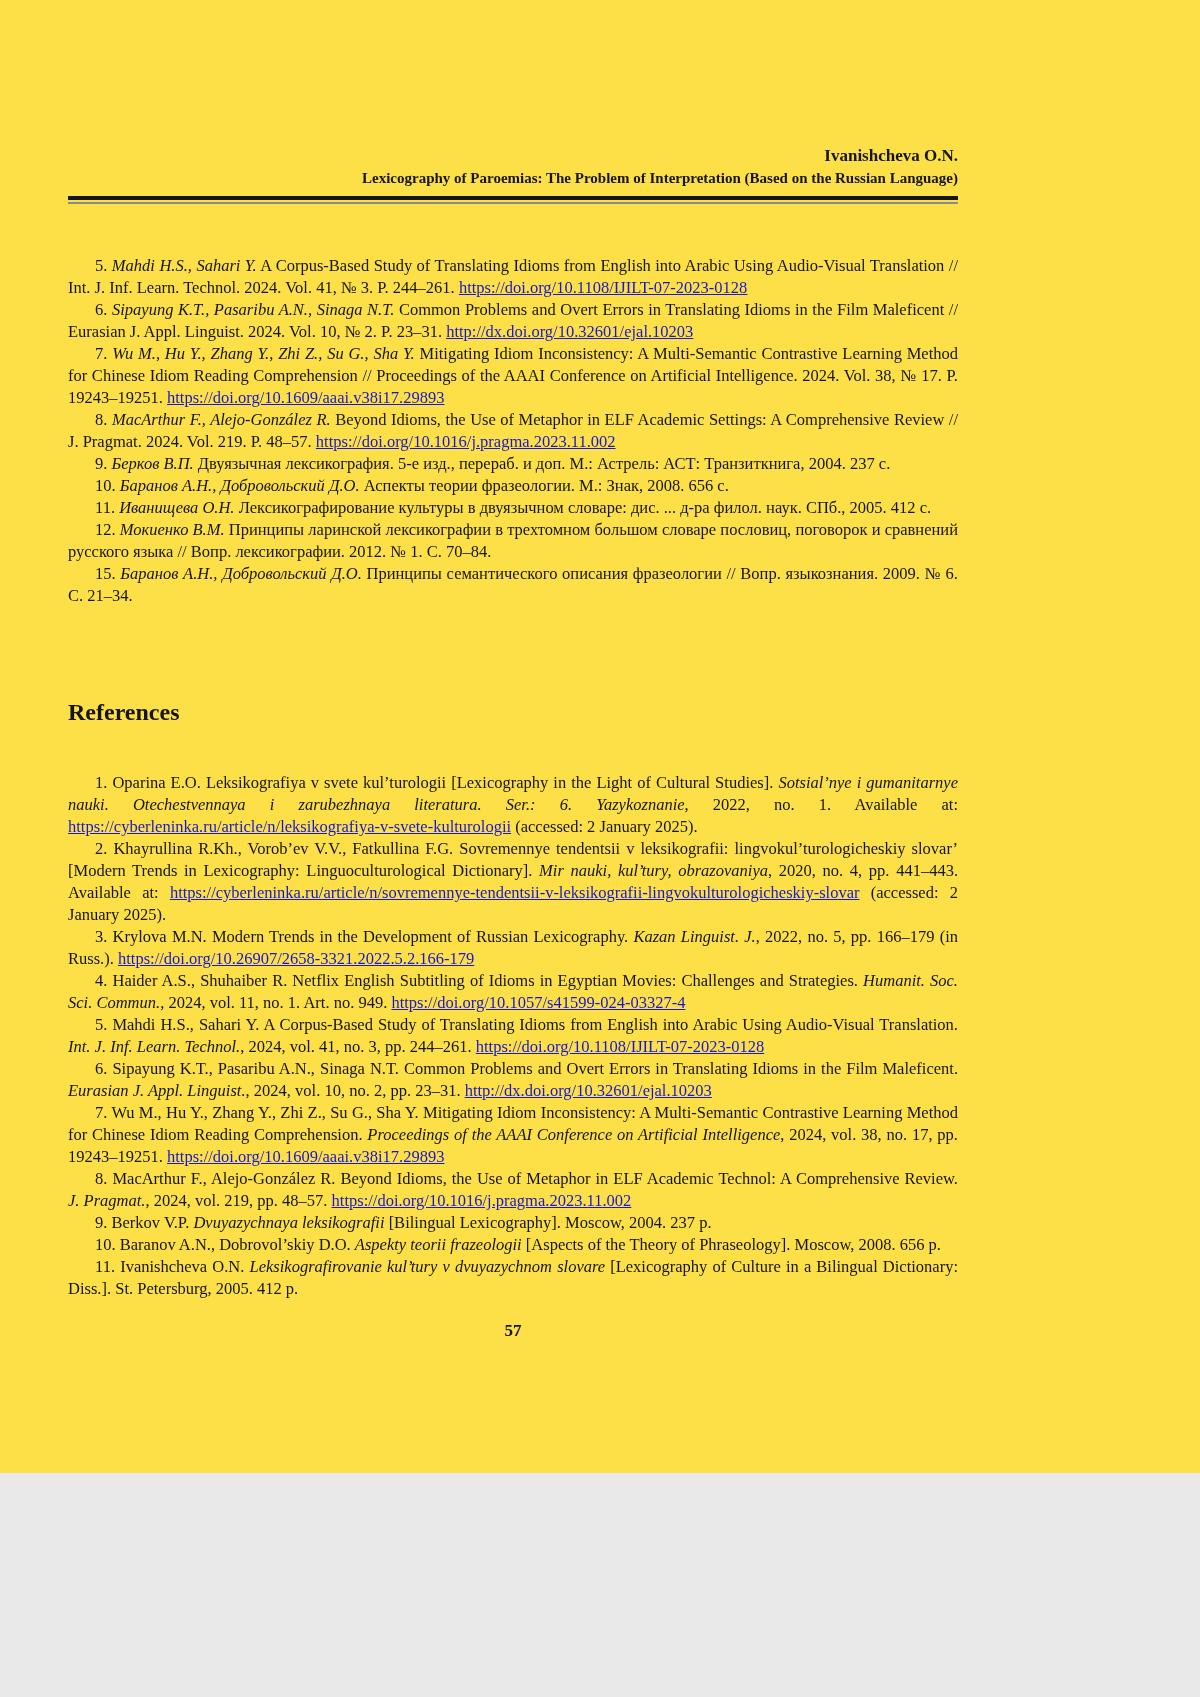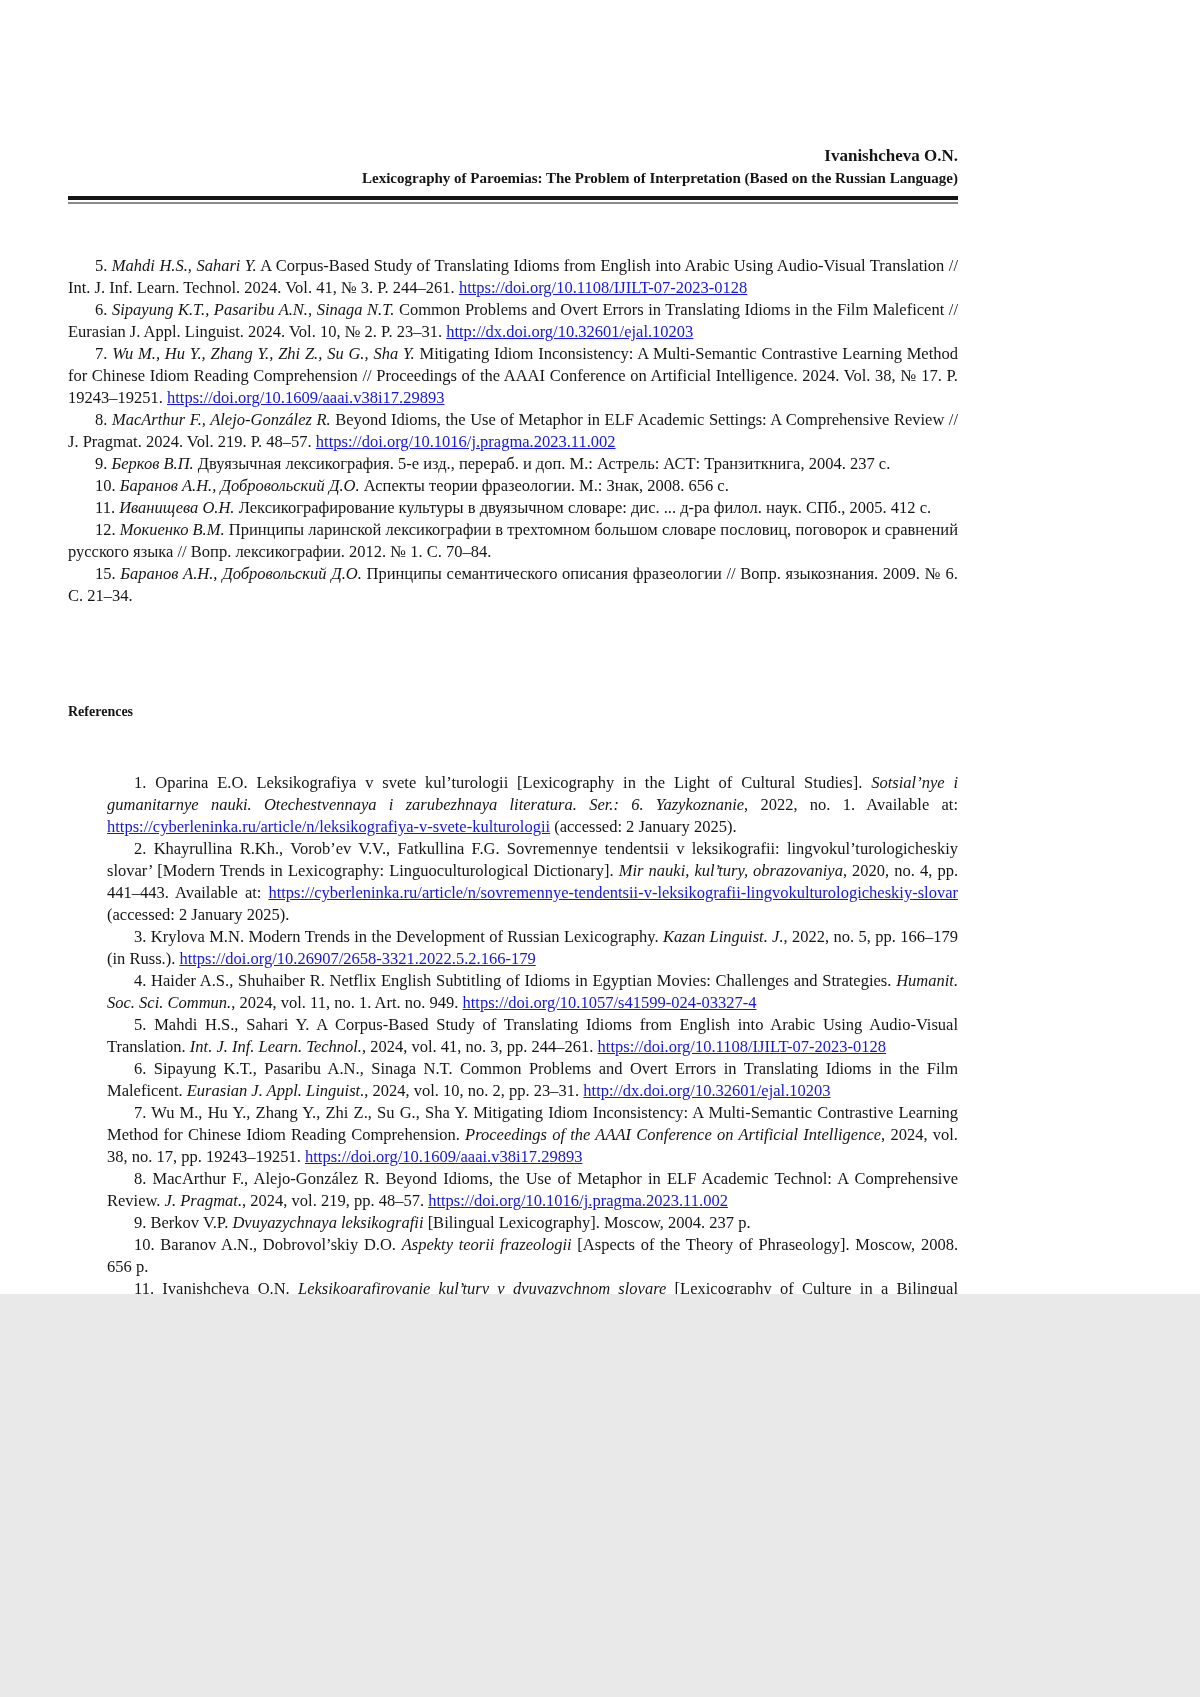--- a/index.html
+++ b/index.html
@@ -1,19 +1,19 @@
 <!DOCTYPE html>
 <html><head>
 <meta charset="utf-8">
 <style>
   html,body { margin:0; padding:0; background:#e9e9e9; }
   .page {
     position:relative;
-    width:1200px; height:1294px;
-    background:#ffffff;
+    width:1200px; height:1473px;
+    background:#fde047;
     font-family:"Liberation Serif", serif;
     color:#151515;
     overflow:hidden;
   }
   .content {
     position:absolute;
     left:68px; top:0;
     width:890px;
   }
   .header { padding-top:145px; text-align:right; }
@@ -30,31 +30,32 @@
     line-height:22px;
     text-align:justify;
     text-indent:27px;
     font-family:Liberation Serif, serif;
   }
   .it { font-style:italic; }
   a.link { color:#1717d6; text-decoration:underline; cursor:pointer; overflow-wrap:break-word; }
 
   h2.references-heading {
     margin:94px 0 0 0;
-    font-size:14px;
+    font-size:24px;
     font-weight:bold;
     line-height:22px;
   }
-  .en-list { margin-top:49px;margin-left:39px; }
+  .en-list { margin-top:49px; }
 
   .page-number {
-    margin-top:32px;
-    text-align:left;
+    margin-top:20px;
+    text-align:center;
     font-size:17px;
     line-height:22px;
+    font-weight:bold;
   }
 </style>
 </head>
 <body>
 
 <div class="page">
   <div class="content">
 
     <div class="header">
       <div class="author">Ivanishcheva O.N.</div>

